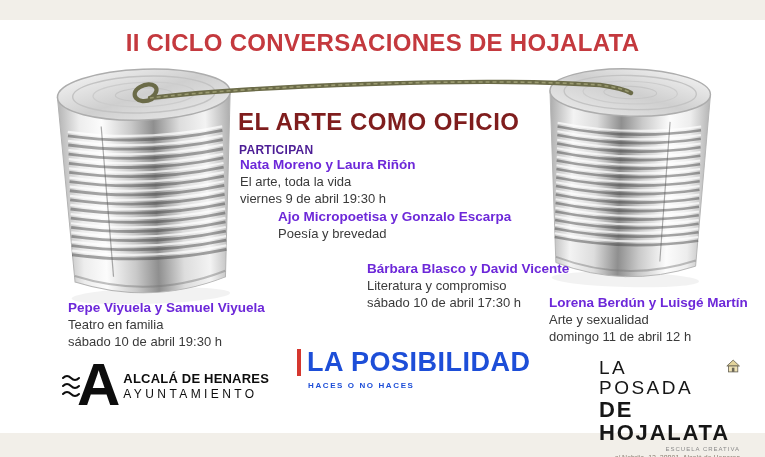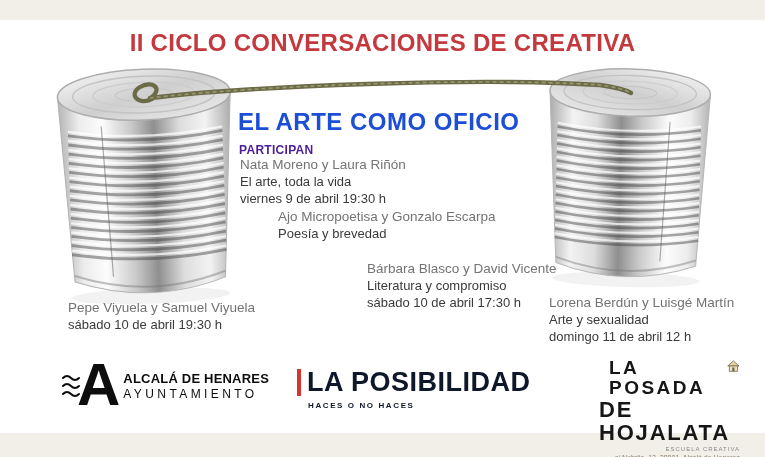--- a/index.html
+++ b/index.html
@@ -11,62 +11,62 @@
 
   .title{position:absolute;top:29px;left:0;width:100%;margin:0;text-align:center;
          font-size:24px;font-weight:bold;color:#c4393e;letter-spacing:0.3px;}
 
   .can{position:absolute;}
   .can-left{left:53px;top:64px;width:188px;height:244px;transform:rotate(-2deg);}
   .can-right{left:543px;top:56px;width:170px;height:243px;transform:rotate(1.5deg);}
   .string-svg{position:absolute;left:0;top:0;width:765px;height:457px;pointer-events:none;}
 
   .event-heading{position:absolute;left:238px;top:108px;font-size:24px;font-weight:bold;
-                 color:#1d4ed8;letter-spacing:0.5px;}
+                 color:#7f1d1d;letter-spacing:0.5px;}
   .participan{position:absolute;left:239px;top:143px;font-size:12px;font-weight:bold;
               color:#4c1d95;letter-spacing:0.3px;}
 
   .session{position:absolute;font-size:13px;line-height:17px;color:#3a3a3a;}
-  .session .names{font-weight:normal;color:#737373;font-size:13.5px;}
+  .session .names{font-weight:bold;color:#6d28d9;font-size:13.5px;}
   .s1{left:240px;top:156px;}
   .s2{left:278px;top:208px;}
   .s3{left:367px;top:260px;}
   .s4{left:68px;top:299px;}
   .s5{left:549px;top:294px;}
 
   .logo-ayto{position:absolute;left:62px;top:360px;display:flex;align-items:flex-end;color:#0d0d0d;}
   .ayto-a-wrap{position:relative;padding-left:15px;}
   .ayto-waves{position:absolute;left:0;bottom:9px;}
   .ayto-a{font-size:60px;font-weight:bold;line-height:0.82;display:block;}
   .ayto-text{margin-left:3px;padding-bottom:8px;}
   .ayto-line1{font-size:13px;font-weight:bold;letter-spacing:0.2px;}
   .ayto-line2{font-size:12px;letter-spacing:3.4px;margin-top:1px;}
 
-  .logo-posib{position:absolute;left:297px;top:369px;color:#0f172a;}
+  .logo-posib{position:absolute;left:297px;top:349px;color:#1d4ed8;}
   .posib-row{display:flex;align-items:stretch;}
   .posib-bar{width:4px;background:#d5372f;margin-right:6px;}
   .posib-name{font-size:27px;font-weight:800;letter-spacing:0.5px;line-height:1.0;}
   .posib-tag{font-size:8px;font-weight:bold;letter-spacing:1.6px;margin-top:5px;margin-left:11px;}
 
   .logo-posada{position:absolute;left:599px;top:358px;width:141px;color:#161616;}
-  .posada-line1{font-size:19px;font-weight:bold;letter-spacing:2.5px;line-height:1.05;
-                display:flex;align-items:flex-start;gap:18px;margin-left:10px;}
+  .posada-line1{font-size:19px;font-weight:normal;letter-spacing:2.5px;line-height:1.05;
+                display:flex;align-items:flex-start;gap:18px;}
   .posada-line2{font-size:22px;font-weight:bold;letter-spacing:1.8px;line-height:1.05;}
   .posada-school{font-size:6px;color:#8a8a8a;text-align:right;letter-spacing:1px;margin-top:2px;}
   .posada-addr{font-size:7px;color:#8b7f72;text-align:right;margin-top:2px;}
 </style>
 </head>
 <body>
 
 <div class="poster">
 
   <div class="band band-top"></div>
   <div class="band band-bottom"></div>
 
-  <h1 class="title">II CICLO CONVERSACIONES DE CREATIVA</h1>
+  <h1 class="title">II CICLO CONVERSACIONES DE HOJALATA</h1>
 
   <svg width="0" height="0" style="position:absolute" aria-hidden="true">
     <defs>
       <linearGradient id="metalG" x1="0" y1="0" x2="1" y2="0">
         <stop offset="0" stop-color="#b5b5b5"></stop>
         <stop offset="0.12" stop-color="#ededed"></stop>
         <stop offset="0.25" stop-color="#fcfcfc"></stop>
         <stop offset="0.42" stop-color="#c9c9c9"></stop>
         <stop offset="0.55" stop-color="#8f8f8f"></stop>
         <stop offset="0.70" stop-color="#dddddd"></stop>
@@ -122,20 +122,21 @@
   </div>
 
   <div class="session s3">
     <div class="names">Bárbara Blasco y David Vicente</div>
     <div class="topic">Literatura y compromiso</div>
     <div class="when">sábado 10 de abril 17:30 h</div>
   </div>
 
   <div class="session s4">
     <div class="names">Pepe Viyuela y Samuel Viyuela</div>
+    <div class="topic">Teatro en familia</div>
     <div class="when">sábado 10 de abril 19:30 h</div>
   </div>
 
   <div class="session s5">
     <div class="names">Lorena Berdún y Luisgé Martín</div>
     <div class="topic">Arte y sexualidad</div>
     <div class="when">domingo 11 de abril 12 h</div>
   </div>
 
   <div class="logo-ayto">

